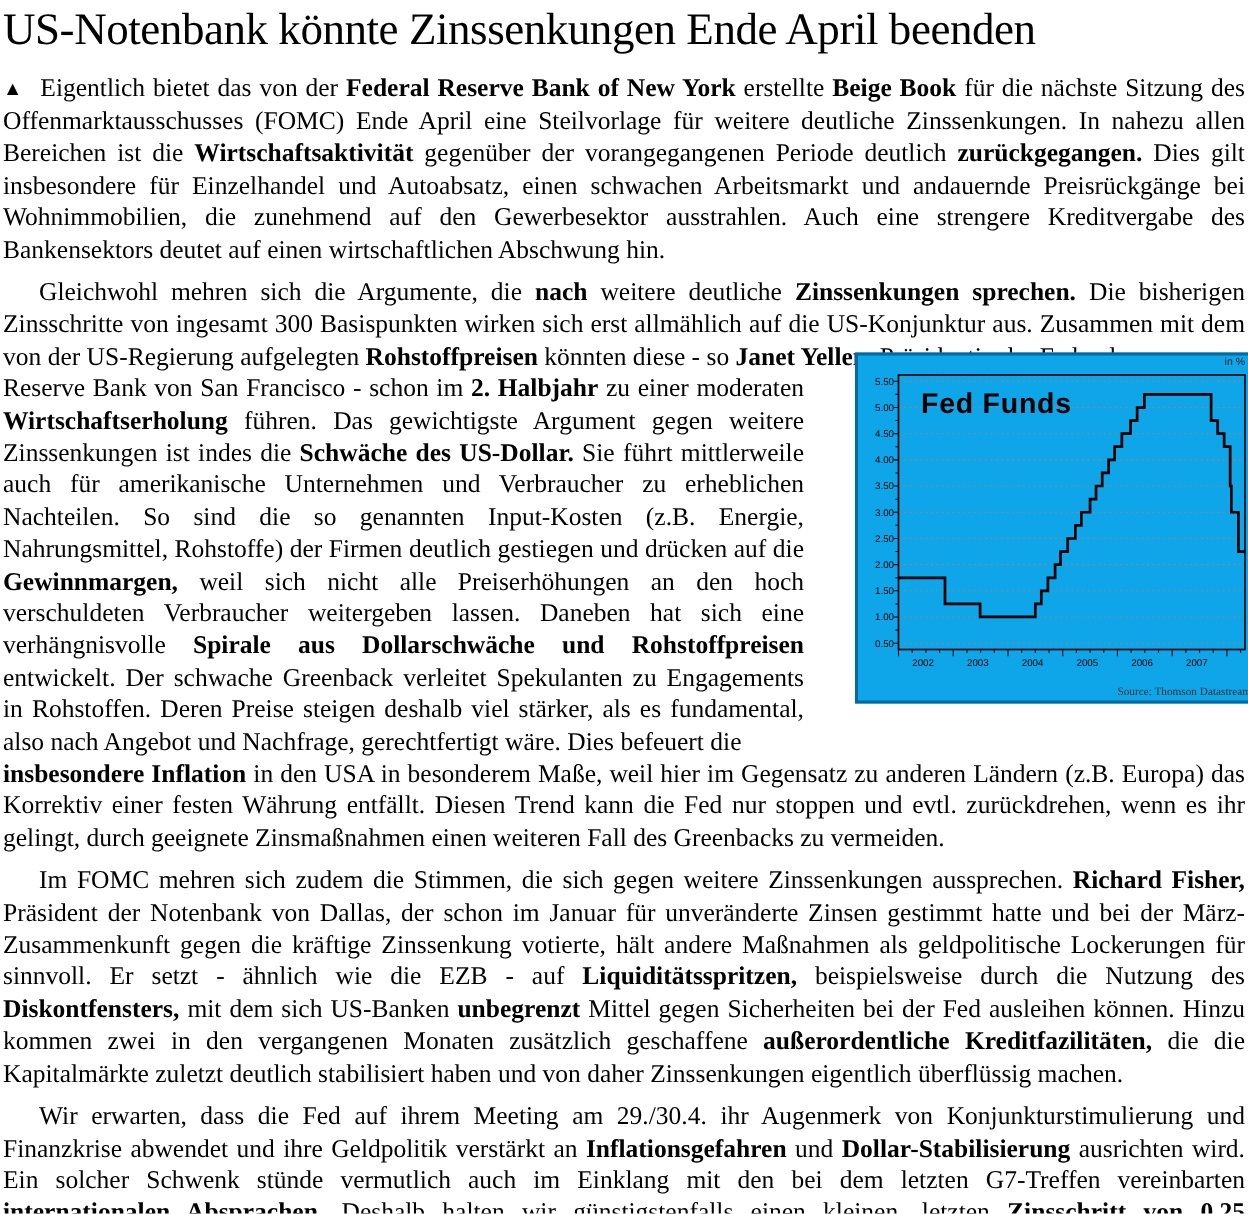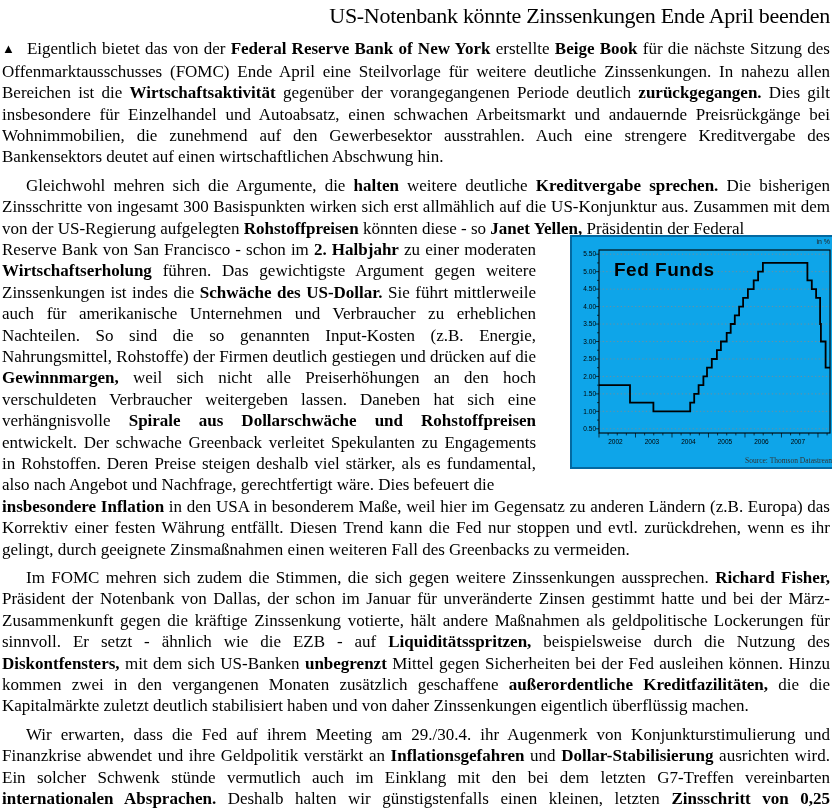--- a/index.html
+++ b/index.html
@@ -1,20 +1,20 @@
 <!DOCTYPE html>
 <html><head>
 <meta charset="utf-8">
 <style>
   html,body{margin:0;padding:0;background:#fff;}
   body{width:832px;height:809px;overflow:hidden;color:#000;
        font-family:"Liberation Serif",serif;}
   .page{position:relative;width:828px;height:809px;padding:0 2px;}
-  h1.title{font-size:22px;font-weight:400;margin:3px 0 10px 0;line-height:1.15;
-           letter-spacing:-0.3px;text-align:right;}
+  h1.title{font-size:30px;font-weight:400;margin:3px 0 10px 0;line-height:1.15;
+           letter-spacing:-0.3px;}
   p.para{margin:0 0 7px 0;font-size:17px;line-height:21.4px;text-align:justify;}
   p.nobottom{margin-bottom:0;}
   p.indent{text-indent:24px;}
   .marker{display:inline-block;font-size:13px;margin-right:12px;transform:translateY(-1px);}
   b{font-weight:bold;font-family:Liberation Serif, serif;}
   
   .chart{position:absolute;left:570px;top:232px;width:270px;height:230px;
          border:2px solid #0369a1;background:#0ea5e9;}
   .chart svg{position:absolute;left:0;top:0;display:block;}
   .ff-title{position:absolute;left:42px;top:22px;font-family:"Liberation Sans",sans-serif;
@@ -27,21 +27,21 @@
 </style>
 </head>
 <body>
 
 <div class="page">
 
   <h1 class="title">US-Notenbank könnte Zinssenkungen Ende April beenden</h1>
 
   <p class="para"><span class="marker">▲</span><span>Eigentlich bietet das von der <b>Federal Reserve Bank of New York</b> erstellte <b>Beige Book</b> für die nächste Sitzung des Offenmarktausschusses (FOMC) Ende April eine Steilvorlage für weitere deutliche Zinssenkungen. In nahezu allen Bereichen ist die <b>Wirtschaftsaktivität</b> gegenüber der vorangegangenen Periode deutlich <b>zurückgegangen.</b> Dies gilt insbesondere für Einzelhandel und Autoabsatz, einen schwachen Arbeitsmarkt und andauernde Preisrückgänge bei Wohnimmobilien, die zunehmend auf den Gewerbesektor ausstrahlen. Auch eine strengere Kreditvergabe des Bankensektors deutet auf einen wirtschaftlichen Abschwung hin.</span></p>
 
-  <p class="para indent nobottom">Gleichwohl mehren sich die Argumente, die <b>halten</b> weitere deutliche <b>Kreditvergabe sprechen.</b> Die bisherigen Zinsschritte von ingesamt 300 Basispunkten wirken sich erst allmählich auf die US-Konjunktur aus. Zusammen mit dem von der US-Regierung aufgelegten <b>Rohstoffpreisen</b> könnten diese - so <b>Janet Yellen,</b> Präsidentin der Federal</p>
+  <p class="para indent nobottom">Gleichwohl mehren sich die Argumente, die <b>nach</b> weitere deutliche <b>Zinssenkungen sprechen.</b> Die bisherigen Zinsschritte von ingesamt 300 Basispunkten wirken sich erst allmählich auf die US-Konjunktur aus. Zusammen mit dem von der US-Regierung aufgelegten <b>Rohstoffpreisen</b> könnten diese - so <b>Janet Yellen,</b> Präsidentin der Federal</p>
 
   <div class="chart">
     <svg id="chart-svg" width="270" height="230" viewBox="0 0 270 230">
         <line x1="27" y1="191.8091603053435" x2="258" y2="191.8091603053435" stroke="#8a8a8a" stroke-width="0.7" stroke-dasharray="1.4 2.2"></line>
         <text x="24" y="194.0091603053435" font-size="6.5" text-anchor="end" fill="#000" font-family="Liberation Sans, sans-serif">0.50</text>
         <line x1="27" y1="174.34732824427482" x2="258" y2="174.34732824427482" stroke="#8a8a8a" stroke-width="0.7" stroke-dasharray="1.4 2.2"></line>
         <text x="24" y="176.5473282442748" font-size="6.5" text-anchor="end" fill="#000" font-family="Liberation Sans, sans-serif">1.00</text>
         <line x1="27" y1="156.8854961832061" x2="258" y2="156.8854961832061" stroke="#8a8a8a" stroke-width="0.7" stroke-dasharray="1.4 2.2"></line>
         <text x="24" y="159.0854961832061" font-size="6.5" text-anchor="end" fill="#000" font-family="Liberation Sans, sans-serif">1.50</text>
         <line x1="27" y1="139.4236641221374" x2="258" y2="139.4236641221374" stroke="#8a8a8a" stroke-width="0.7" stroke-dasharray="1.4 2.2"></line>

